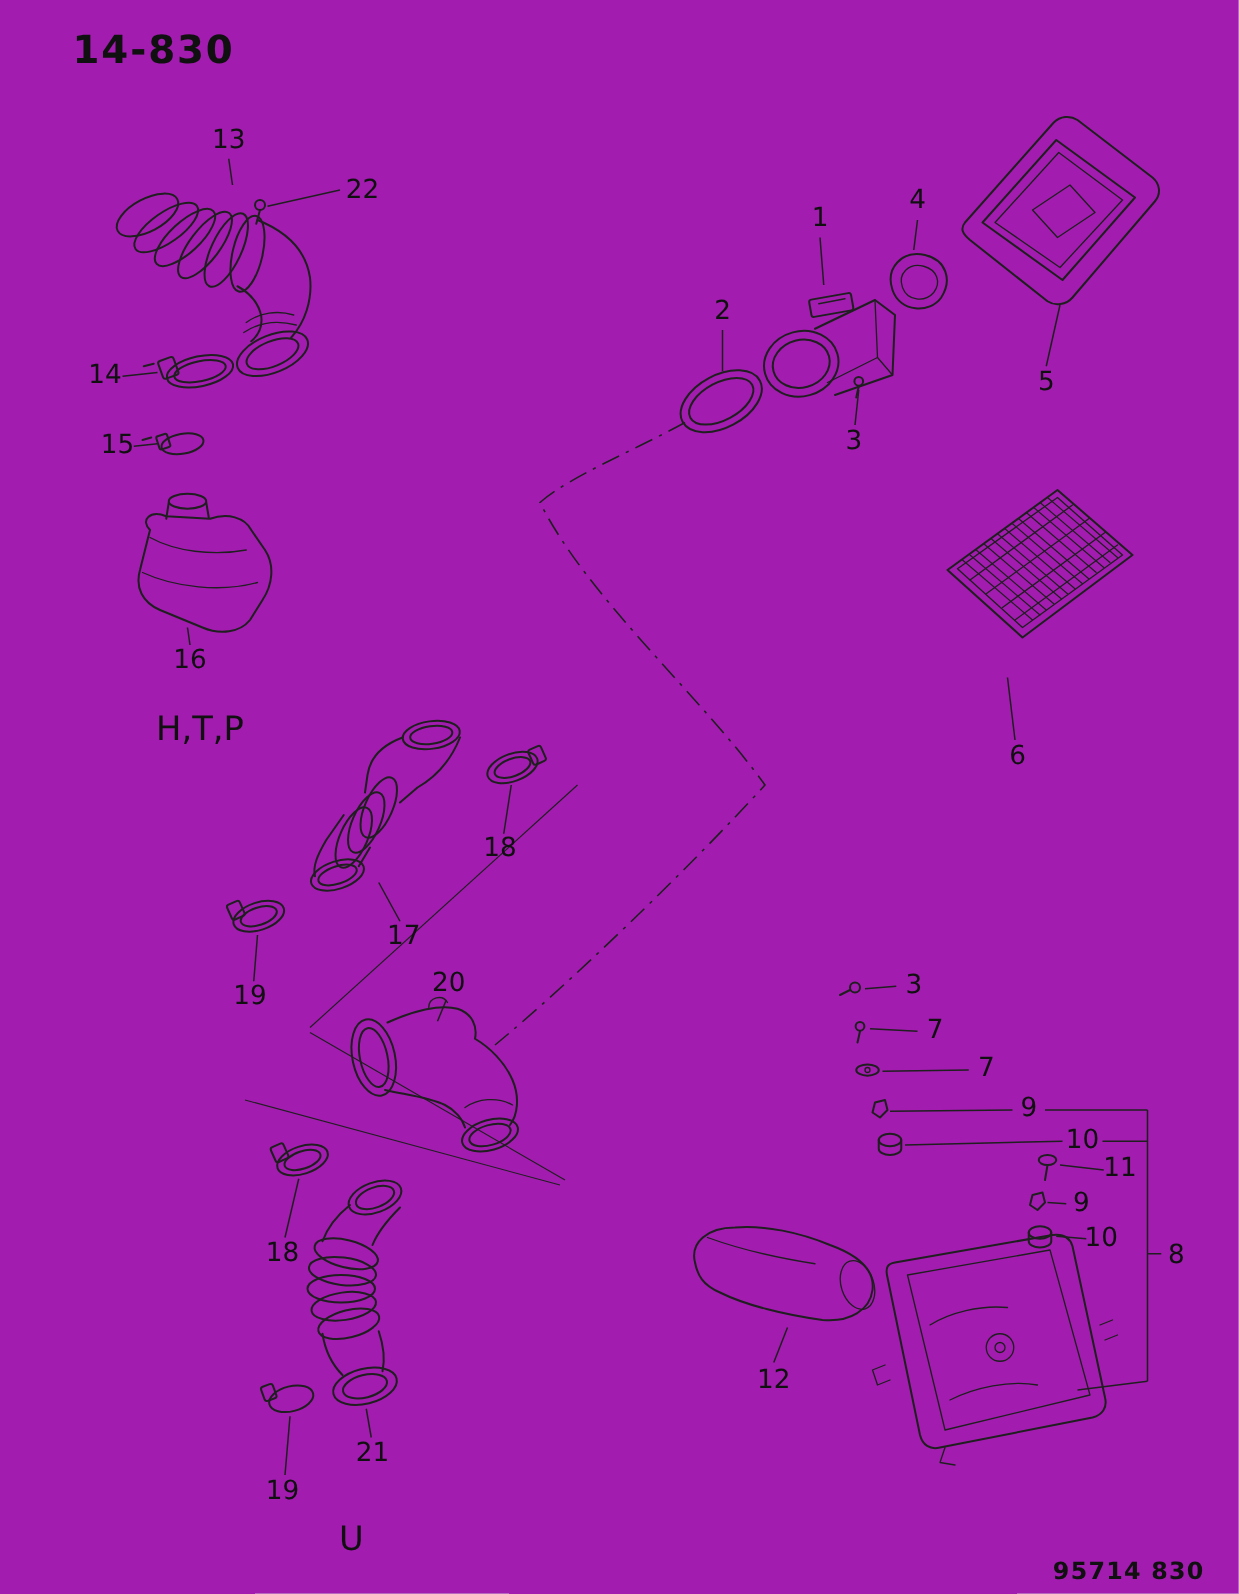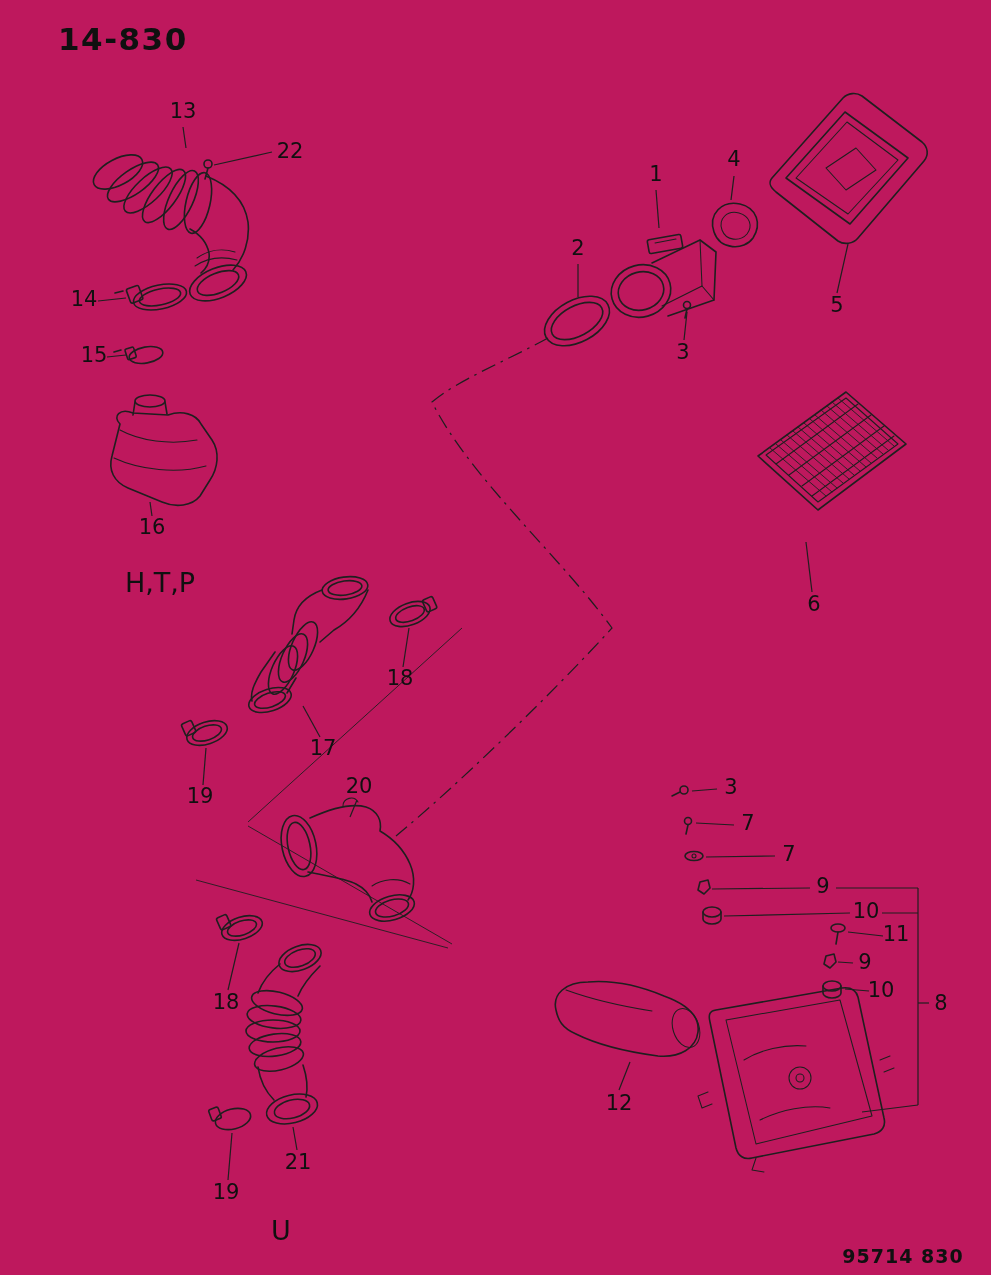--- a/index.html
+++ b/index.html
@@ -1,18 +1,18 @@
 <!DOCTYPE html>
 <html><head>
 <meta charset="utf-8">
 <style>
   html,body{margin:0;padding:0;background:#d9d9d9;}
   .canvas{
     position:relative;width:991px;height:1275px;margin:0 auto;
-    background:#be185d;overflow:hidden;
+    background:#a21caf;overflow:hidden;
     font-family:"DejaVu Sans","Liberation Sans",sans-serif;
   }
   svg{position:absolute;left:0;top:0;}
   .art{stroke:#1f1f1f;fill:none;stroke-width:1.6;stroke-linecap:round;stroke-linejoin:round;}
   .art .detail{stroke-width:1.05;}
   .leader{stroke:#1f1f1f;stroke-width:1.2;fill:none;}
   .thin{stroke:#1f1f1f;stroke-width:0.9;fill:none;}
   .dashdot{stroke:#1f1f1f;stroke-width:1.25;fill:none;stroke-dasharray:15 6 2.5 6;}
   text{fill:#101010;stroke:none;}
   .num{font-size:21px;text-anchor:middle;font-weight:500;}

